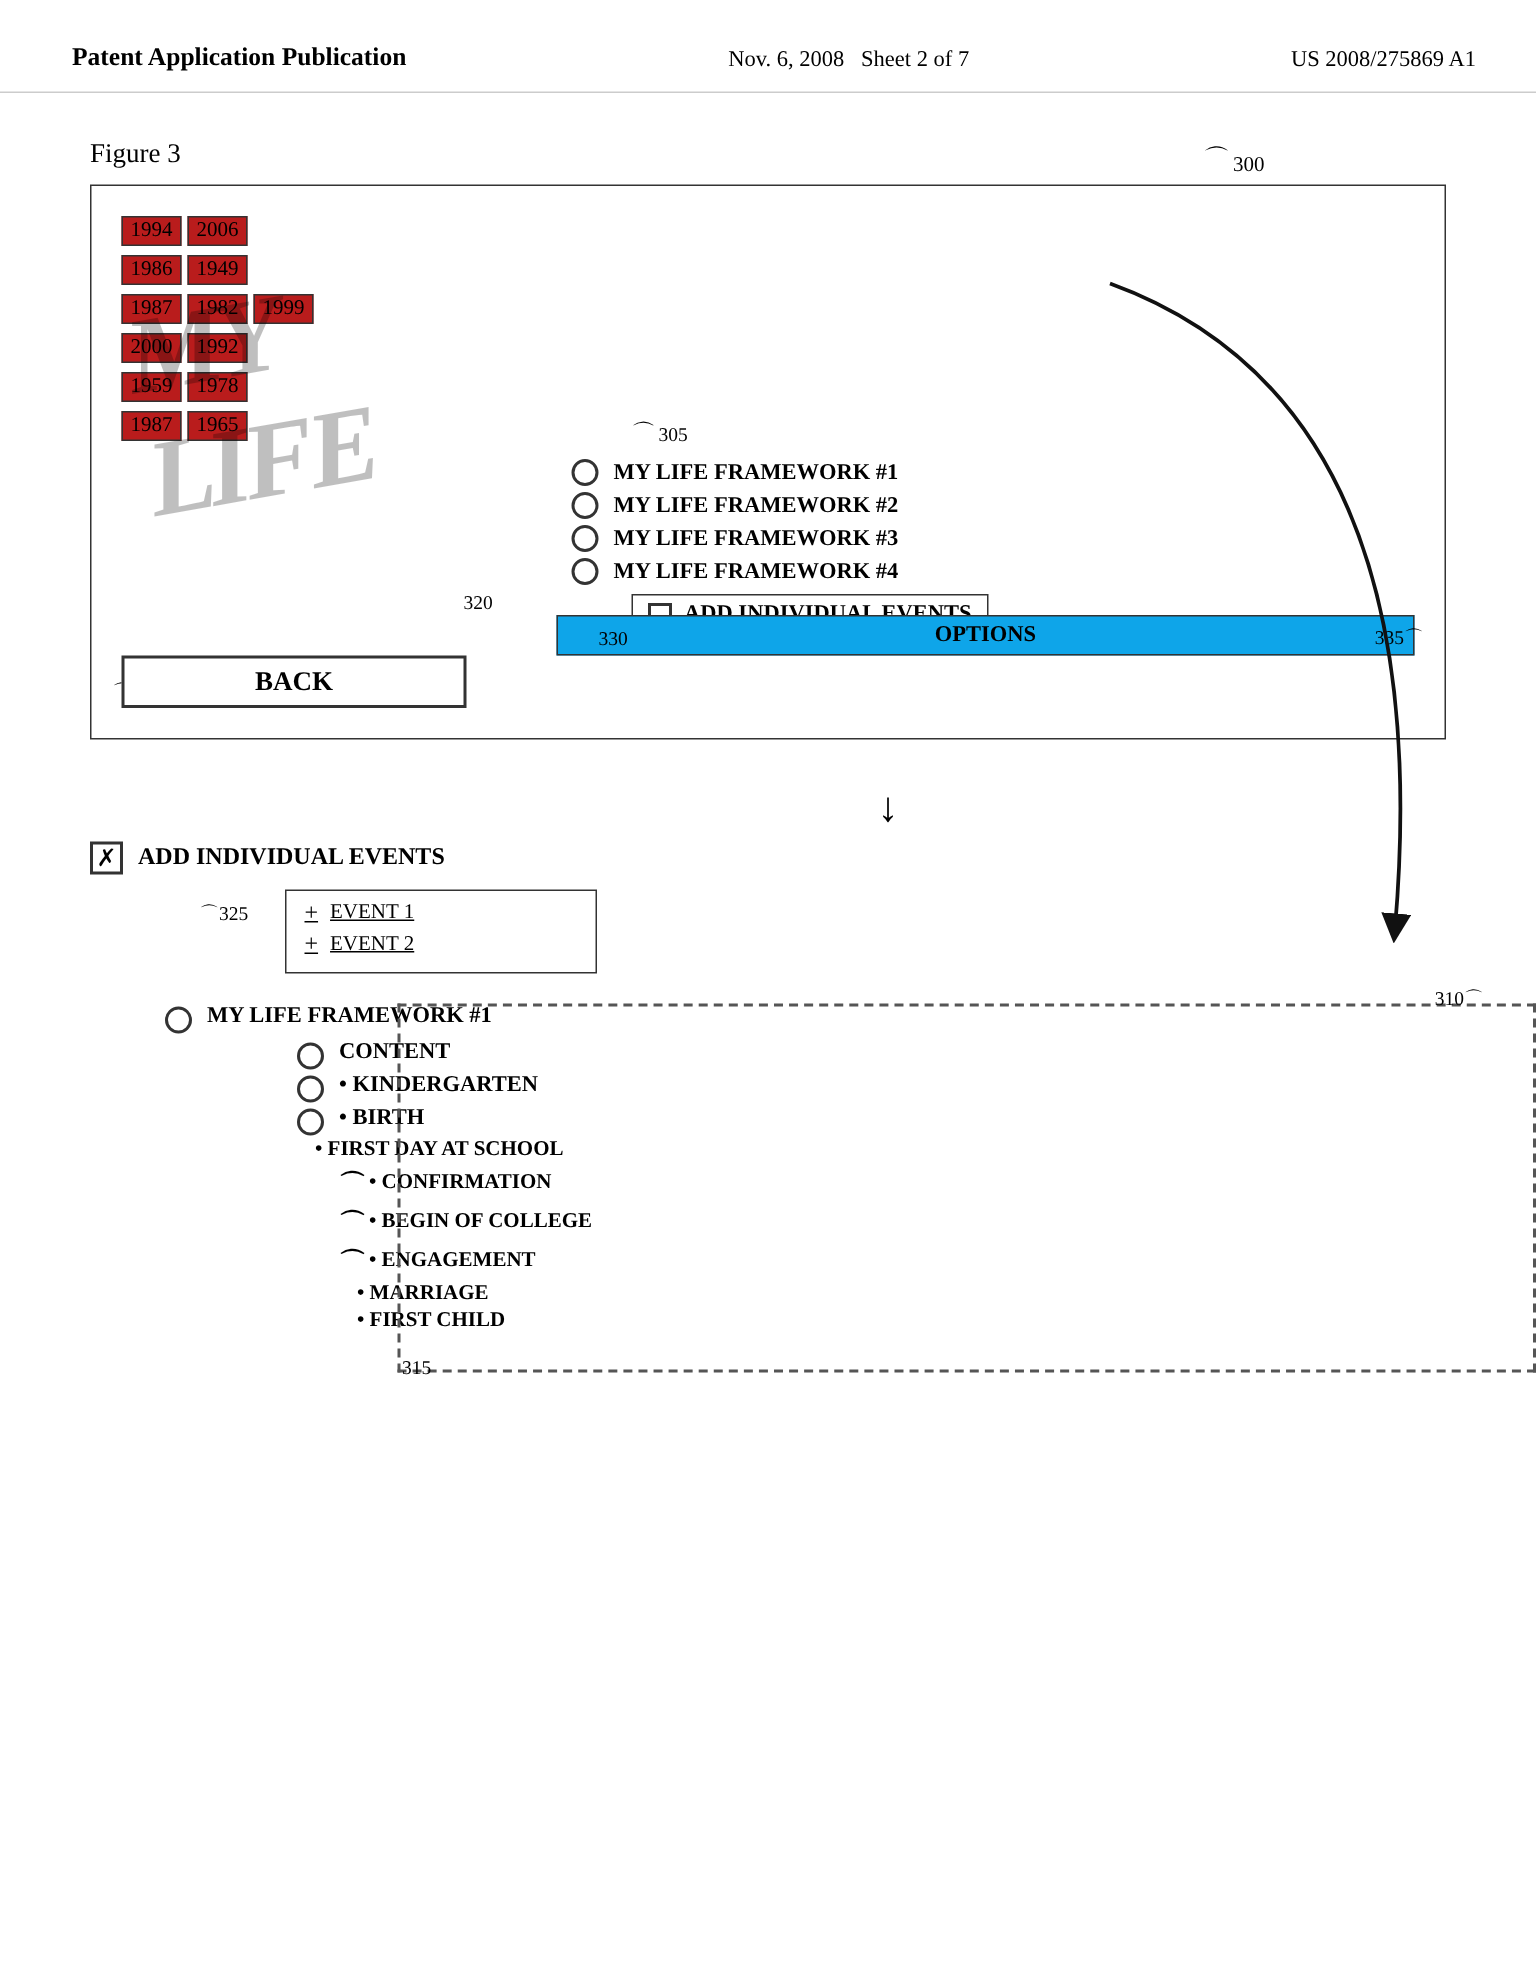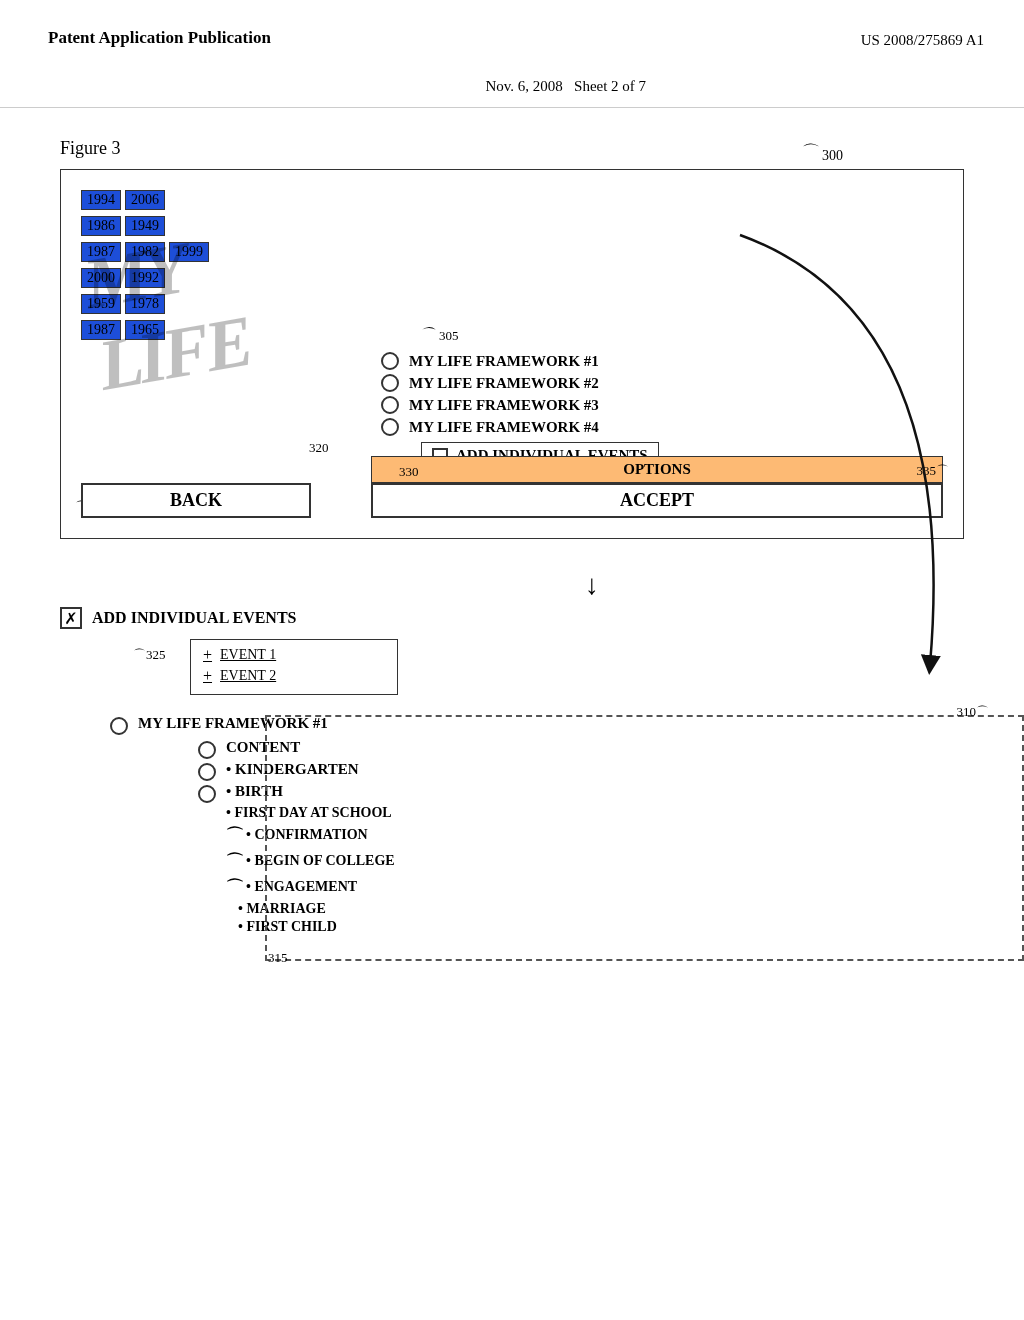--- a/index.html
+++ b/index.html
@@ -22,21 +22,20 @@
     }
     .header-left {
       font-size: 17px;
       font-weight: bold;
       max-width: 380px;
     }
     .header-center {
       font-size: 15px;
       text-align: center;
       padding-top: 4px;
-      margin-top: 46px;
     }
     .header-right {
       font-size: 15px;
       text-align: right;
       padding-top: 4px;
     }
 
     
     .main {
       padding: 30px 60px 30px 60px;
@@ -79,21 +78,21 @@
       top: 18px;
       left: 18px;
       width: 300px;
     }
     .year-tag {
       display: inline-block;
       border: 1.5px solid #333;
       padding: 1px 5px;
       font-size: 14px;
       margin: 2px;
-      background: #1d4ed8;
+      background: #b91c1c;
     }
     .year-row {
       display: flex;
       flex-wrap: wrap;
       align-items: center;
       margin-bottom: 2px;
     }
 
     
     .mylife-watermark {
@@ -191,21 +190,21 @@
     .options-bar {
       position: absolute;
       bottom: 55px;
       left: 310px;
       right: 20px;
       border: 1.5px solid #333;
       text-align: center;
       padding: 4px 0;
       font-size: 15px;
       font-weight: bold;
-      background: #fdba74;
+      background: #0ea5e9;
     }
     .back-btn {
       position: absolute;
       bottom: 20px;
       left: 20px;
       width: 230px;
       border: 2px solid #333;
       text-align: center;
       padding: 5px 0;
       font-size: 18px;
@@ -388,23 +387,20 @@
 
     <div class="ref-320" style="position:absolute;bottom:82px;left:248px;font-size:13px;">320</div>
     <div class="ref-330" style="position:absolute;bottom:58px;left:338px;font-size:13px;">330</div>
     <div class="ref-340" style="position:absolute;bottom:22px;left:14px;font-size:13px;">⌒340</div>
     <div class="ref-335" style="position:absolute;bottom:58px;right:14px;font-size:13px;">335⌒</div>
 
     <div class="back-btn">
       <span>BACK</span>
     </div>
 
-    <div class="accept-btn">
-      <span>ACCEPT</span>
-    </div>
 
   </div>
 
   <div class="arrow-down">↓</div>
 
   <div class="add-individual-section">
     <span class="checkbox-x">✗</span>
     <span class="add-individual-label">ADD INDIVIDUAL EVENTS</span>
   </div>
 
@@ -442,21 +438,21 @@
             <span>CONTENT</span>
           </div>
           <div class="bottom-framework-item" style="font-size:15px;margin-bottom:2px;">
             <span class="radio-circle"></span>
             <span>• KINDERGARTEN</span>
           </div>
           <div class="bottom-framework-item" style="font-size:15px;margin-bottom:2px;">
             <span class="radio-circle"></span>
             <span>• BIRTH</span>
           </div>
-          <div style="font-size:14px; font-weight:bold; margin-left:28px; margin-bottom:2px;">• FIRST DAY AT SCHOOL</div>
+          <div style="font-size:14px; font-weight:bold; margin-left:12px; margin-bottom:2px;">• FIRST DAY AT SCHOOL</div>
           <div style="font-size:14px; font-weight:bold; margin-left:28px; margin-bottom:2px; display:flex;align-items:center;">
             <span style="font-size:18px;margin-right:2px;">⌒</span>• CONFIRMATION
           </div>
           <div style="font-size:14px; font-weight:bold; margin-left:28px; margin-bottom:2px; display:flex;align-items:center;">
             <span style="font-size:18px;margin-right:2px;">⌒</span>• BEGIN OF COLLEGE
           </div>
           <div style="font-size:14px; font-weight:bold; margin-left:28px; margin-bottom:2px; display:flex;align-items:center;">
             <span style="font-size:18px;margin-right:2px;">⌒</span>• ENGAGEMENT
           </div>
           <div style="font-size:14px; font-weight:bold; margin-left:40px; margin-bottom:2px;">• MARRIAGE</div>

